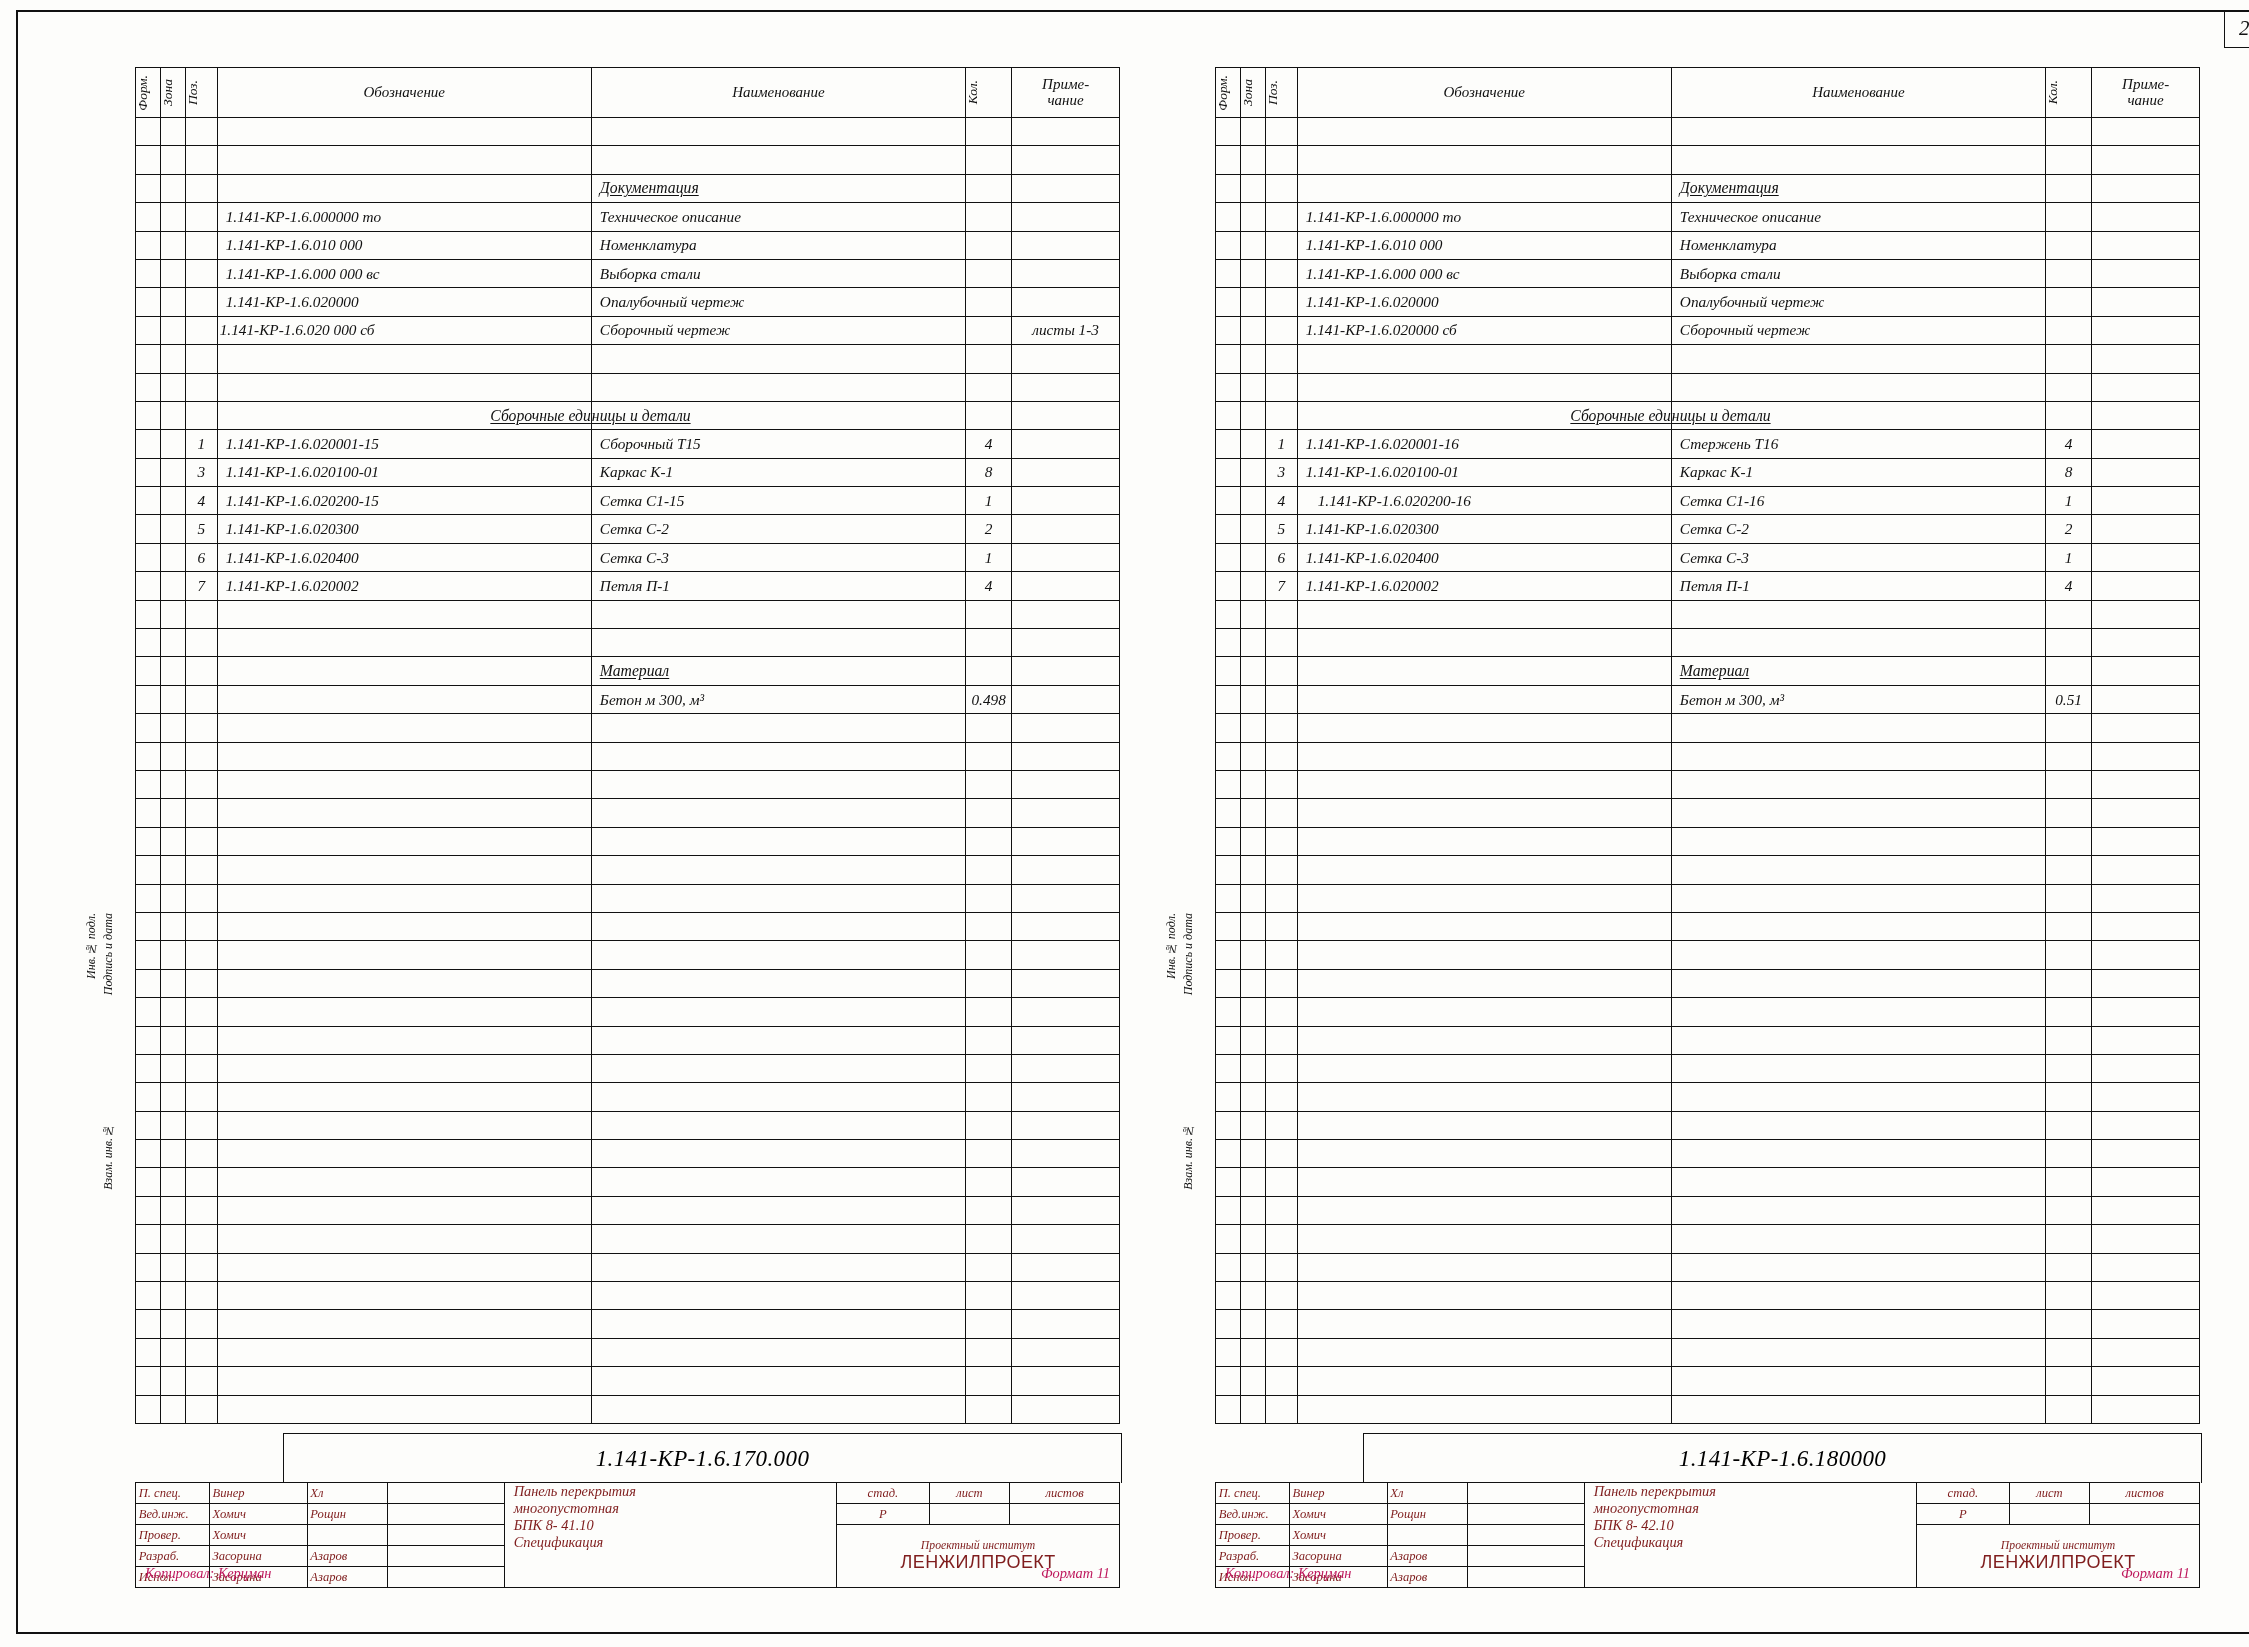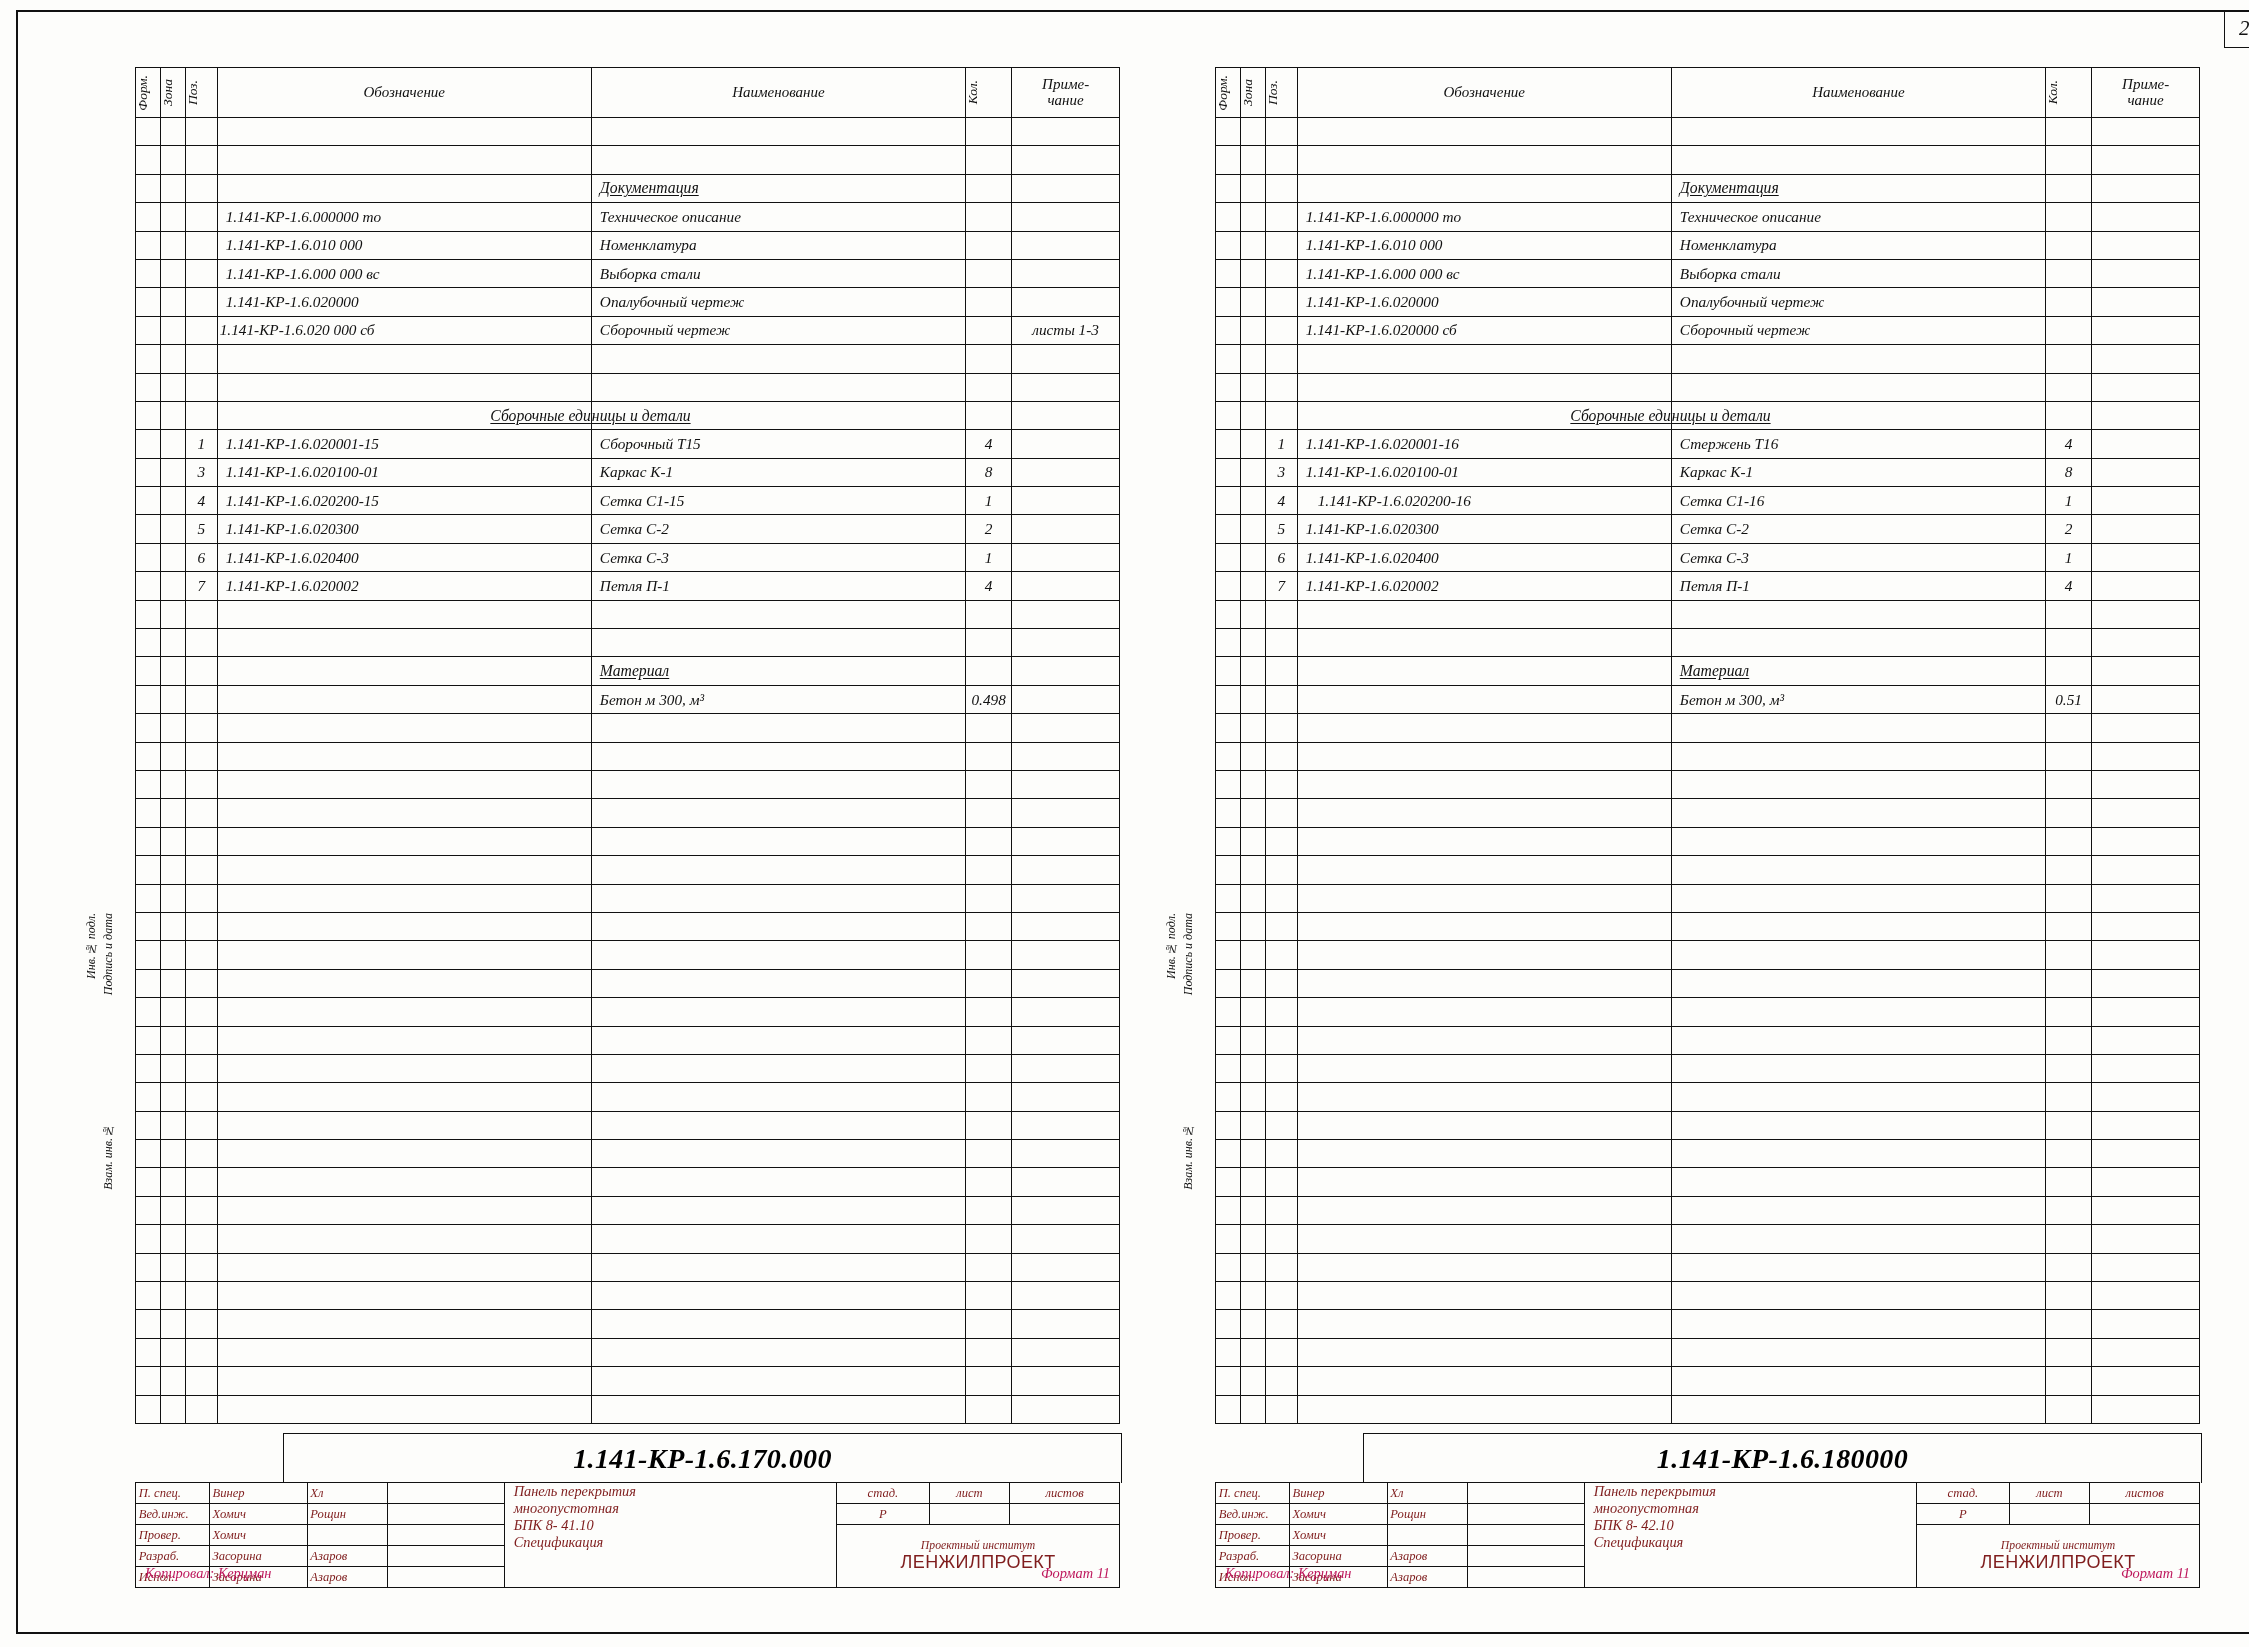--- a/index.html
+++ b/index.html
@@ -126,25 +126,24 @@
     border: 0.9px solid #111;
     font-size: 12.6px;
     font-style: italic;
     color: #7f1d1d;
     padding: 0 2.7px;
     height: 20px;
     white-space: nowrap;
     overflow: hidden;
   }
   .stamp .big-code {
-    font-size: 28px;
+    font-size: 23px;
     text-align: center;
     font-style: italic;
     letter-spacing: 0.4px;
-    font-weight: bold;
   }
   .stamp .org {
     font-size: 18px;
     font-style: normal;
     text-align: center;
     letter-spacing: 0.4px;
     font-family: "Liberation Sans", sans-serif;
   }
   .stamp .ttl {
     font-size: 14.4px;

